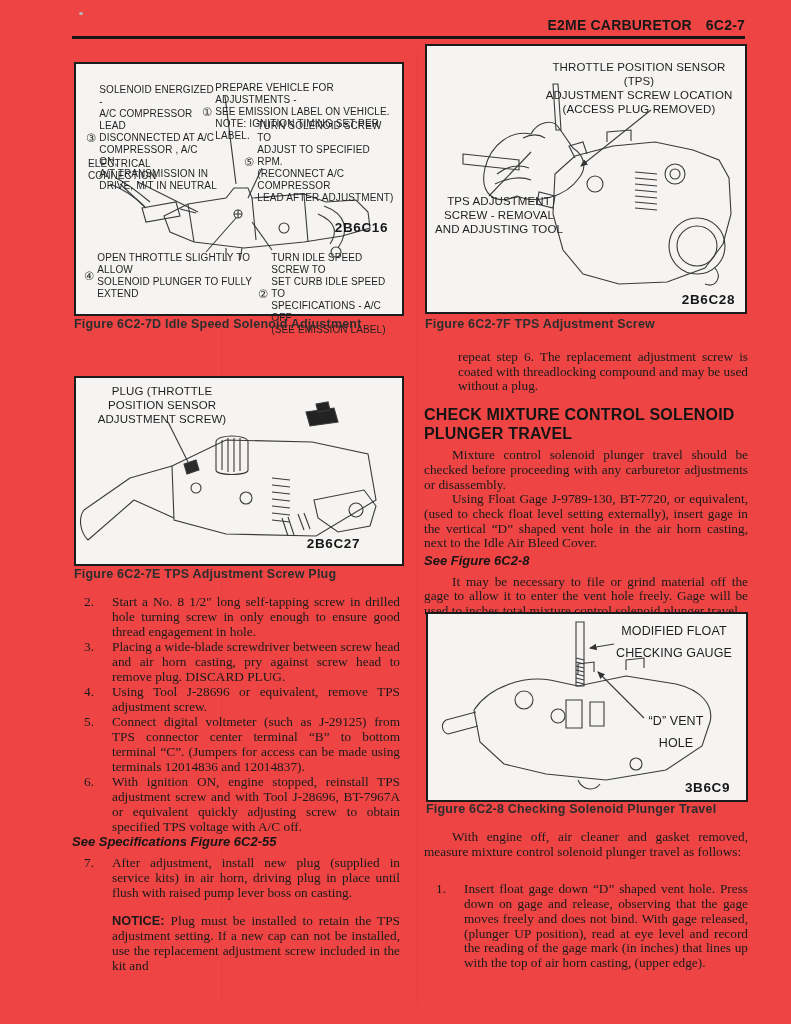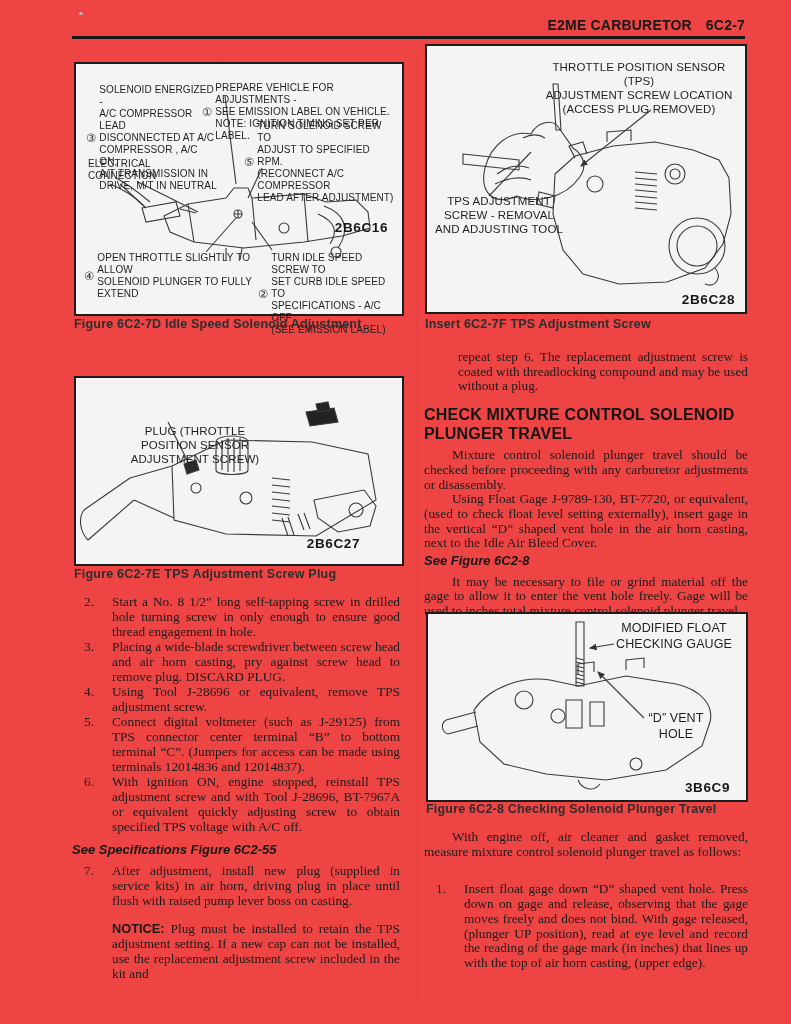--- a/index.html
+++ b/index.html
@@ -15,21 +15,21 @@
   .rule{position:absolute;left:72px;width:673px;top:36px;height:2.5px;background:#161616;}
 
   
   .figbox{position:absolute;border:2px solid #1c1c1c;background:#f5f4f2;}
   .figbox svg{position:absolute;left:0;top:0;}
   .co{position:absolute;display:flex;align-items:center;font-family:"Liberation Sans",sans-serif;
       font-weight:normal;color:#1f1f1f;}
   .co .badge{font-size:11.5px;line-height:11px;margin-right:3px;flex:0 0 auto;}
   .cotext{white-space:pre-line;font-size:10px;line-height:12px;letter-spacing:.1px;}
   .co.big .cotext{font-size:11.5px;line-height:14px;}
-  .co.huge .cotext{font-size:12.5px;line-height:16px;}
+  .co.huge .cotext{font-size:12.5px;line-height:22px;}
   .co.center .cotext{text-align:center;width:100%;}
   .partcode{position:absolute;font-family:"Liberation Sans",sans-serif;font-weight:bold;
             font-size:13.5px;color:#161616;letter-spacing:.6px;}
   .caption{position:absolute;text-align:left;font-family:"Liberation Sans",sans-serif;
            font-weight:bold;font-size:12.5px;color:#2d2d2d;letter-spacing:.2px;}
 
   
   .flow{position:absolute;font-size:13.3px;line-height:15px;}
   .item{display:flex;}
   .item .num{flex:0 0 40px;padding-left:12px;box-sizing:border-box;}
@@ -155,21 +155,21 @@
 ADJUSTMENT SCREW LOCATION
 (ACCESS PLUG REMOVED)</div>
     </div>
     <div class="co big center" style="left:6px;top:148px;width:132px;">
       <div class="cotext">TPS ADJUSTMENT
 SCREW - REMOVAL
 AND ADJUSTING TOOL</div>
     </div>
     <div class="partcode" style="right:10px;top:246px;">2B6C28</div>
   </div>
-  <div class="caption" style="left:425px;top:317px;width:318px;">Insert 6C2-7F TPS Adjustment Screw</div>
+  <div class="caption" style="left:425px;top:317px;width:318px;">Figure 6C2-7F TPS Adjustment Screw</div>
 
   <div class="figbox" style="left:74px;top:376px;width:326px;height:186px;">
     <svg width="326" height="186" viewBox="0 0 326 186">
       <g stroke="#3a3a3a" stroke-width="1.1" fill="none">
         <line x1="92" y1="44" x2="112" y2="84"></line>
         <path d="M108,86 L120,82 L123,92 L111,96 Z" fill="#2a2a2a"></path>
         <path d="M12,162 L58,122 M8,132 L54,100 M8,132 C2,140 4,154 12,162"></path>
         <path d="M54,100 L96,88 M58,122 L98,140"></path>
         <path d="M96,88 L150,62 L236,64 L292,76 L300,122 L240,158 L150,156 L98,142 Z"></path>
         <path d="M140,64 C140,56 172,56 172,64 L172,92 C172,98 140,98 140,92 Z"></path>
@@ -177,21 +177,21 @@
         <path d="M230,34 L258,30 L262,44 L234,48 Z" fill="#222"></path>
         <path d="M240,26 L252,24 L254,32 L242,34 Z" fill="#222"></path>
         <path d="M196,100 L214,102 M196,107 L214,109 M196,114 L214,116 M196,121 L214,123 M196,128 L214,130 M196,135 L214,137 M196,142 L214,144"></path>
         <path d="M206,140 L212,158 M212,139 L218,157 M222,136 L228,152 M228,135 L234,151"></path>
         <path d="M238,122 L288,112 L300,128 L294,148 L262,154 L242,140 Z"></path>
         <circle cx="280" cy="132" r="7"></circle>
         <circle cx="120" cy="110" r="5"></circle>
           <circle cx="170" cy="120" r="6"></circle>
       </g>
     </svg>
-    <div class="co big center" style="left:46px;top:6px;width:146px;margin-top:40px;">
+    <div class="co big center" style="left:13px;top:6px;width:146px;">
       <div class="cotext">PLUG (THROTTLE
 POSITION SENSOR
 ADJUSTMENT SCREW)</div>
     </div>
     <div class="partcode" style="right:42px;top:158px;">2B6C27</div>
   </div>
   <div class="caption" style="left:74px;top:567px;width:326px;">Figure 6C2-7E TPS Adjustment Screw Plug</div>
 
   <div class="flow" style="left:72px;top:594px;width:328px;">
     <div class="item">
@@ -207,21 +207,21 @@
       <div class="itext">Using Tool J-28696 or equivalent, remove TPS adjustment screw.</div>
     </div>
     <div class="item">
       <div class="num">5.</div>
       <div class="itext">Connect digital voltmeter (such as J-29125) from TPS connector center terminal “B” to bottom terminal “C”. (Jumpers for access can be made using terminals 12014836 and 12014837).</div>
     </div>
     <div class="item">
       <div class="num">6.</div>
       <div class="itext">With ignition ON, engine stopped, reinstall TPS adjustment screw and with Tool J-28696, BT-7967A or equivalent quickly adjusting screw to obtain specified TPS voltage with A/C off.</div>
     </div>
-    <div class="seefig" style="margin-top:8px;">See Specifications Figure 6C2-55</div>
+    <div class="seefig" style="margin-top:0;">See Specifications Figure 6C2-55</div>
     <div class="item">
       <div class="num">7.</div>
       <div class="itext">After adjustment, install new plug (supplied in service kits) in air horn, driving plug in place until flush with raised pump lever boss on casting.</div>
     </div>
     <div class="notice">
       <span class="nlabel">NOTICE:</span><span> Plug must be installed to retain the TPS adjustment setting. If a new cap can not be installed, use the replacement adjustment screw included in the kit and</span>
     </div>
   </div>
 
   <div class="flow rflow" style="left:424px;top:350px;width:324px;">

